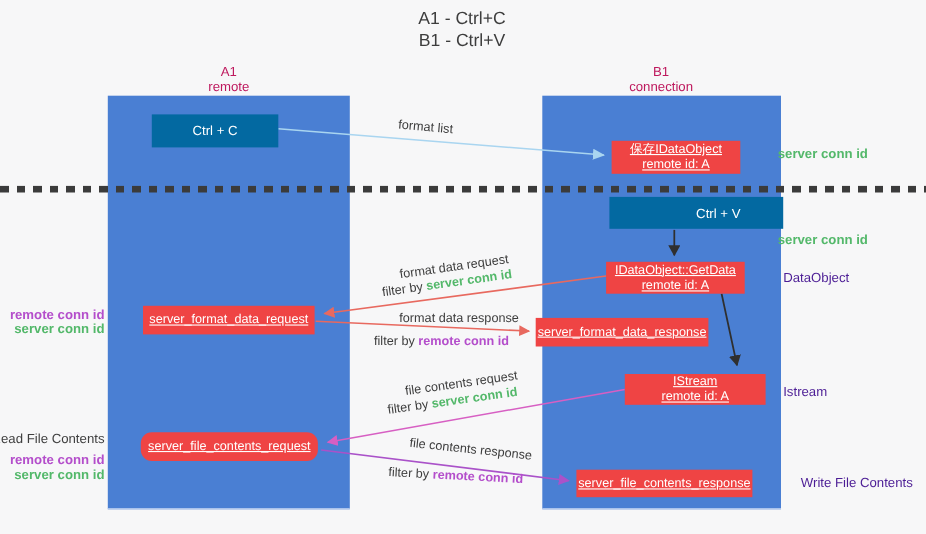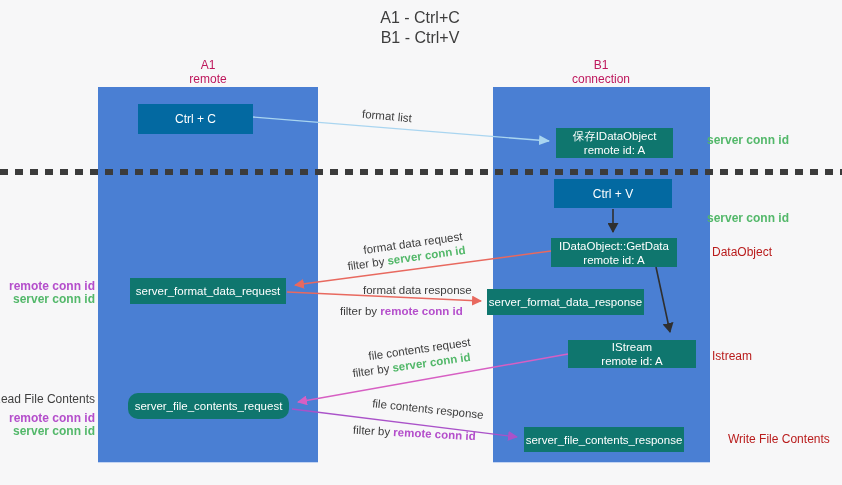--- a/index.html
+++ b/index.html
@@ -10,23 +10,23 @@
   .lane-header{position:absolute;text-align:center;font-size:12px;color:#be185d;line-height:14px;}
   .lane{position:absolute;top:87px;height:375px;background:#4a7fd3;border-bottom:1px solid #c3d4f2;}
   .lane-left{left:98px;width:220px;}
   .lane-right{left:493px;width:217px;}
   .dashline{position:absolute;left:0;top:169px;width:842px;height:6px;
             background:repeating-linear-gradient(90deg,#3b3b3b 0 8px,transparent 8px 15px);}
   .arrows{position:absolute;left:0;top:0;width:842px;height:485px;pointer-events:none;}
   .box{position:absolute;display:flex;flex-direction:column;align-items:center;justify-content:center;
        color:#ffffff;font-size:11.5px;line-height:14px;text-align:center;white-space:nowrap;}
   .green{background:#0369a1;}
-  .orange{background:#0f766e;}
+  .orange{background:#ef4444;text-decoration:underline;}
   .mid-label{position:absolute;font-size:11.5px;color:#3d3d3d;white-space:nowrap;}
-  .side-label{position:absolute;font-size:12px;color:#b91c1c;white-space:nowrap;}
+  .side-label{position:absolute;font-size:12px;color:#4c1d95;white-space:nowrap;}
   .left-label{position:absolute;right:747px;text-align:right;font-size:12px;white-space:nowrap;}
   .g{color:#53b86a;font-weight:700;}
   .p{color:#b44ecb;font-weight:700;}
   .rot-m8{transform:rotate(-8deg);transform-origin:center;}
   .rot-p5{transform:rotate(5deg);transform-origin:center;}
   .rot-p6{transform:rotate(6deg);transform-origin:center;}
   .rot-p3{transform:rotate(3deg);transform-origin:center;}
 </style>
 </head>
 <body>
@@ -81,21 +81,21 @@
 
   <div class="box green" style="left:138px;top:104px;width:115px;height:30px;font-size:12px;">
     <div>Ctrl + C</div>
   </div>
 
   <div class="box orange" style="left:556px;top:128px;width:117px;height:30px;">
     <div>保存IDataObject</div>
     <div>remote id: A</div>
   </div>
 
-  <div class="box green" style="left:554px;top:179px;width:118px;height:29px;font-size:12px;">
+  <div class="box green" style="left:554px;top:179px;width:118px;height:29px;font-size:12px;padding-left:40px;">
     <div>Ctrl + V</div>
   </div>
 
   <div class="box orange" style="left:551px;top:238px;width:126px;height:29px;">
     <div>IDataObject::GetData</div>
     <div>remote id: A</div>
   </div>
 
   <div class="box orange" style="left:130px;top:278px;width:156px;height:26px;">
     <div>server_format_data_request</div>

